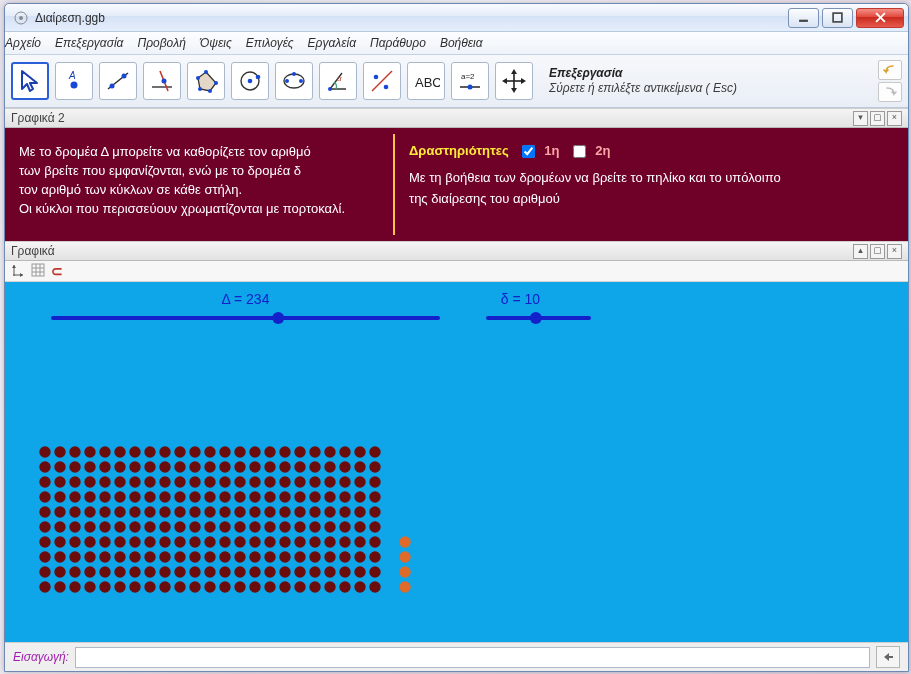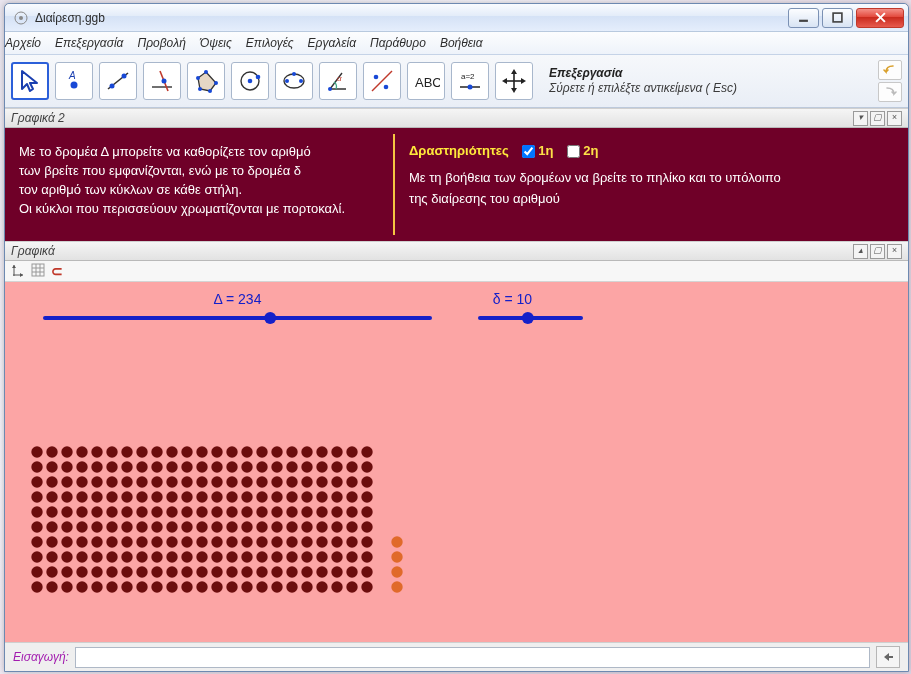--- a/index.html
+++ b/index.html
@@ -21,37 +21,37 @@
   .tool{width:38px;height:38px;border:1px solid #a8b7cc;border-radius:3px;background:#fff;margin-right:6px;display:flex;align-items:center;justify-content:center;position:relative;box-sizing:border-box;}
   .tool.sel{border:2px solid #2b5fd9;}
   .tool svg{width:28px;height:28px;}
   .toolhint{flex:1;margin-left:10px;line-height:15px;}
   .toolhint .h1{font-weight:bold;font-style:italic;color:#222;}
   .toolhint .h2{font-style:italic;color:#3a3a3a;}
   .undo-redo{display:flex;flex-direction:column;gap:2px;margin-left:4px;}
   .ur{width:22px;height:18px;border:1px solid #c8c8c8;border-radius:2px;background:#fdfdfd;display:flex;align-items:center;justify-content:center;}
   .ur svg{width:14px;height:12px;}
   
-  .panelhead{height:18px;background:linear-gradient(#f5f5f5,#e2e2e2);border-top:1px solid #cfcfcf;border-bottom:1px solid #b9b9b9;display:flex;align-items:center;font-style:italic;color:#404040;padding:0 6px;font-size:12px;}
+  .panelhead{height:18px;background:linear-gradient(#f5f5f5,#e2e2e2);border-top:1px solid #cfcfcf;border-bottom:1px solid #b9b9b9;display:flex;align-items:center;color:#404040;padding:0 6px;font-size:12px;}
   .phead-right{margin-left:auto;display:flex;gap:2px;}
   .ph-btn{width:13px;height:13px;border:1px solid #9a9a9a;background:#f4f4f4;font-size:9px;line-height:11px;text-align:center;color:#555;}
   
   .gr2{height:113px;background:#6f0028;display:flex;color:#fff;font-size:13px;}
   .gr2 .left{width:388px;padding:14px 12px 10px 14px;box-sizing:border-box;line-height:19px;}
   .gr2 .sep{width:2px;background:#f5c542;margin:6px 0;}
   .gr2 .right{flex:1;padding:12px 14px 10px 14px;line-height:21px;}
   .gr2 .acthead{color:#ffe93b;font-weight:bold;margin-bottom:6px;}
   .gr2 input[type=checkbox]{vertical-align:middle;margin:0 1px 0 10px;}
-  .cblab{color:#fde047;margin-left:2px;}
+  .cblab{color:#fca5a5;margin-left:8px;}
   
   .gtoolbar{height:20px;background:#f7f7f7;border-bottom:1px solid #d4d4d4;display:flex;align-items:center;padding:0 6px;gap:6px;}
   .gtoolbar svg{width:14px;height:14px;}
   .magnet{color:#c0392b;font-weight:bold;font-size:14px;}
   
-  .canvas{flex:1;background:#fca5a5;overflow:hidden;}
+  .canvas{flex:1;background:#0ea5e9;overflow:hidden;padding-left:8px;}
   
   .inputbar{height:28px;background:#efefef;border-top:1px solid #cfcfcf;display:flex;align-items:center;padding:0 8px;}
   .inputbar label{font-style:italic;margin-right:6px;color:#a21caf;}
   .inputbar input{flex:1;height:19px;border:1px solid #aeb8c6;background:#fff;padding:0 4px;font-family:inherit;font-size:12px;}
   .enterbtn{width:22px;height:20px;margin-left:6px;border:1px solid #b6b6b6;background:#f5f5f5;display:flex;align-items:center;justify-content:center;}
   .enterbtn svg{width:12px;height:10px;}
 </style>
 </head>
 <body>
 

